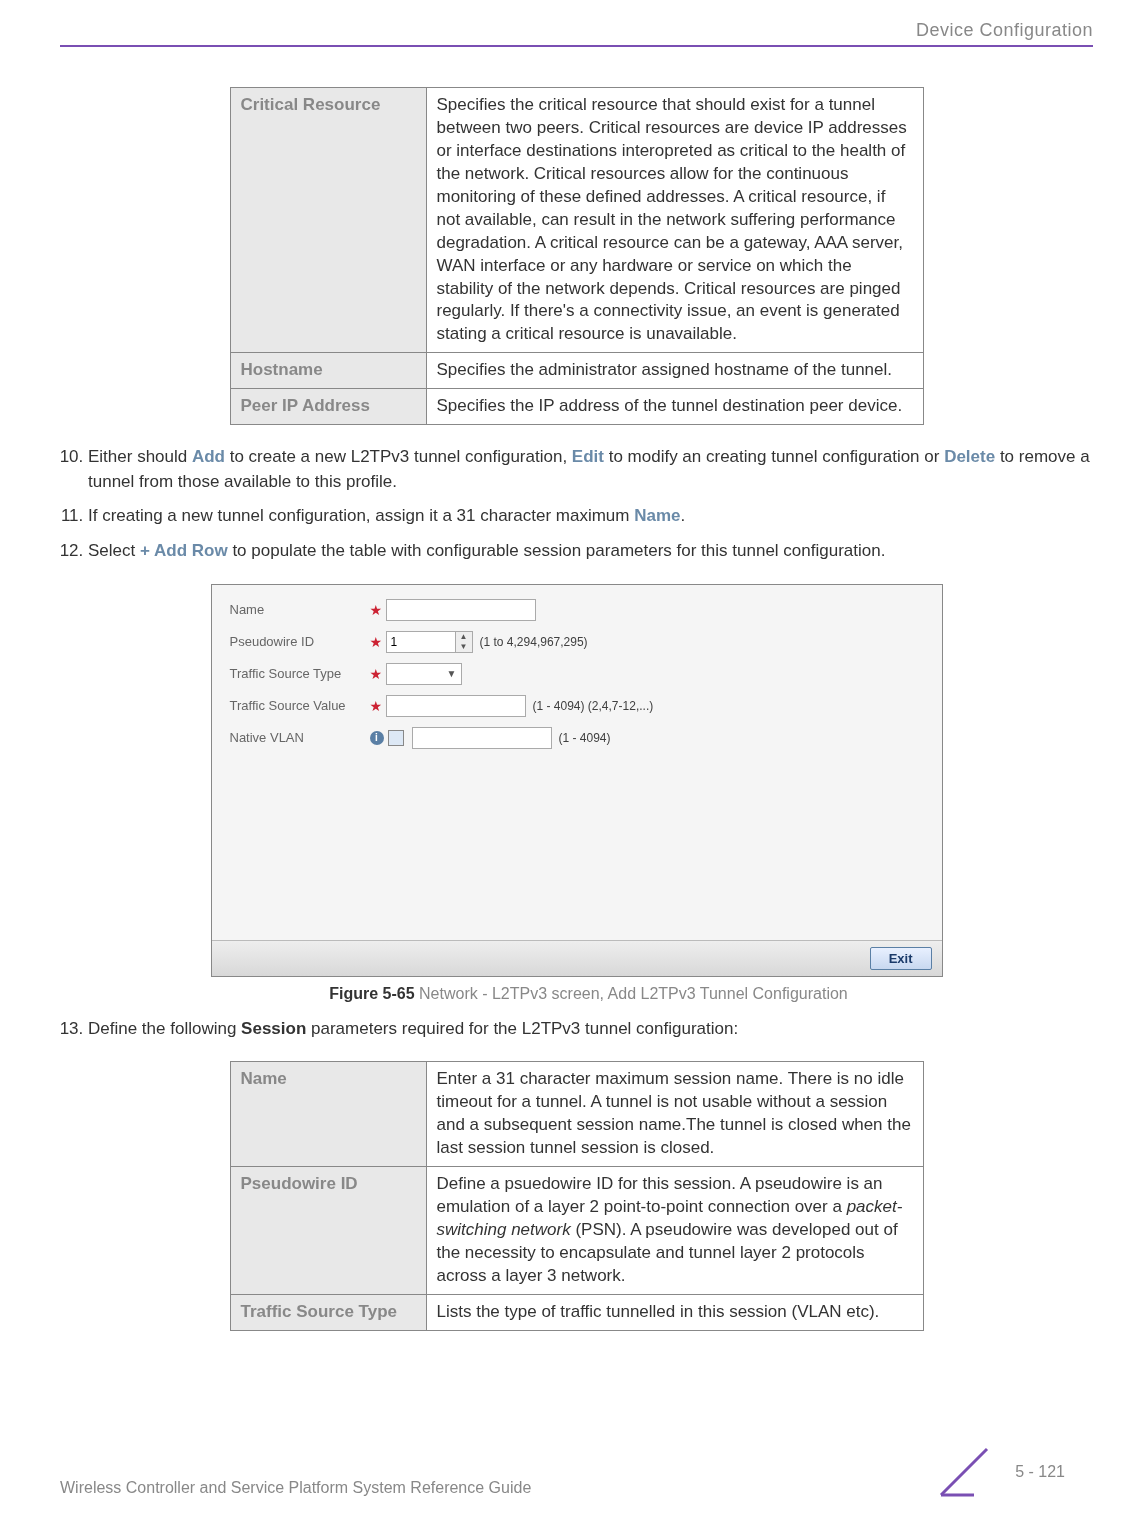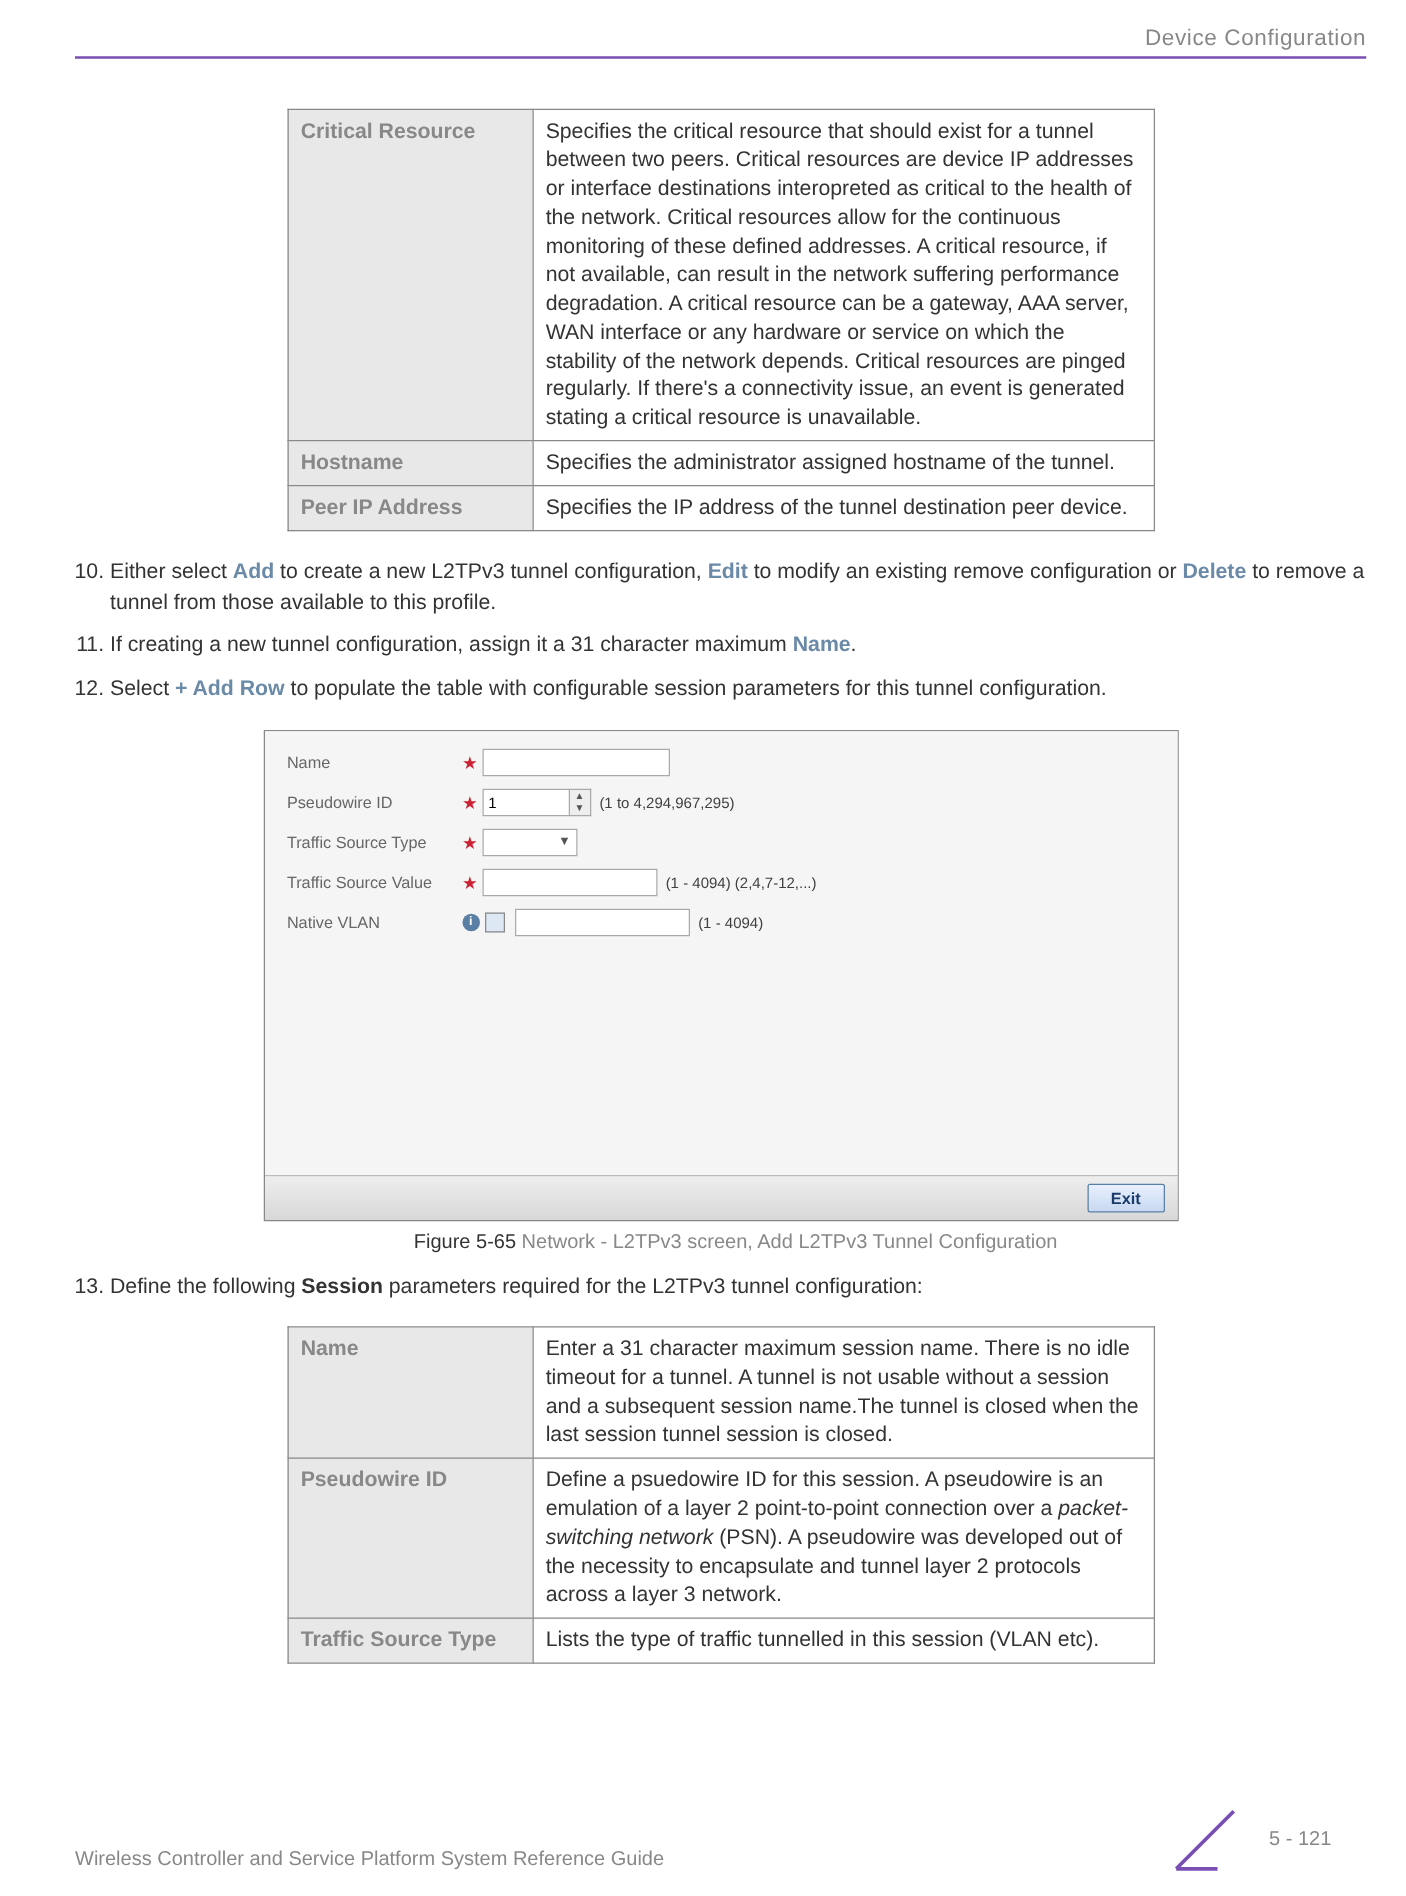--- a/index.html
+++ b/index.html
@@ -192,21 +192,21 @@
     font-weight: bold;
     padding: 3px 18px;
     border-radius: 2px;
   }
   .figure-caption {
     text-align: center;
     font-size: 16px;
     margin: 8px 0 14px 0;
   }
   .figure-caption .fignum {
-    font-weight: normal;
+    font-weight: bold;
     margin-left: 24px;
   }
   .figure-caption .figtitle {
     color: #888;
   }
   .footer {
     position: absolute;
     bottom: 20px;
     left: 60px;
     right: 60px;
@@ -246,21 +246,21 @@
     </tr>
     <tr>
       <td class="label">Peer IP Address</td>
       <td>Specifies the IP address of the tunnel destination peer device.</td>
     </tr>
   </tbody>
     </table>
 
   <ol class="steps" start="10">
     <li>
-      <span>Either select </span><span class="bold-blue">Add</span><span> to create a new L2TPv3 tunnel configuration, </span><span class="bold-blue">Edit</span><span> to modify an existing remove configuration or </span><span class="bold-blue">Delete</span><span> to remove a tunnel from those available to this profile.</span>
+      <span>Either should </span><span class="bold-blue">Add</span><span> to create a new L2TPv3 tunnel configuration, </span><span class="bold-blue">Edit</span><span> to modify an creating tunnel configuration or </span><span class="bold-blue">Delete</span><span> to remove a tunnel from those available to this profile.</span>
     </li>
     <li>
       <span>If creating a new tunnel configuration, assign it a 31 character maximum </span><span class="bold-blue">Name</span><span>.</span>
     </li>
     <li>
       <span>Select </span><span class="bold-blue">+ Add Row</span><span> to populate the table with configurable session parameters for this tunnel configuration.</span>
     </li>
   </ol>
 
   <div class="figure-wrap">

